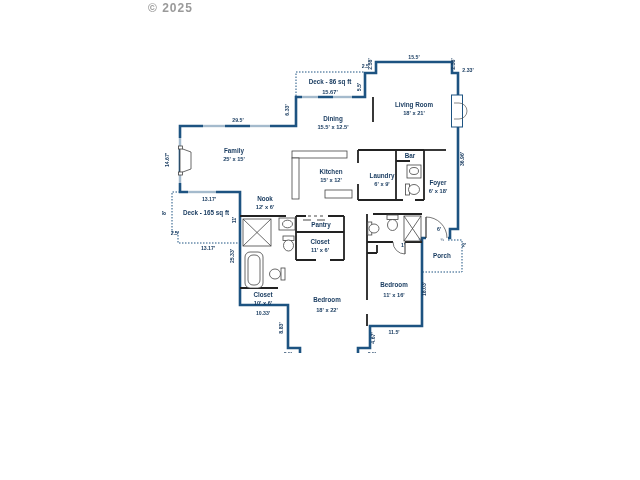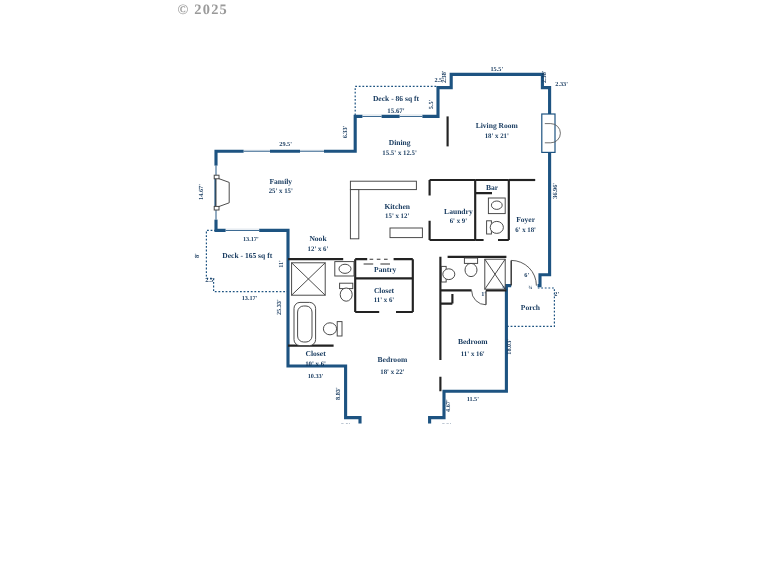--- a/index.html
+++ b/index.html
@@ -1,17 +1,17 @@
 <!DOCTYPE html>
 <html><head>
 <meta charset="utf-8">
 <style>
   html,body{margin:0;padding:0;}
   .canvas{position:relative;width:640px;height:353px;background:#ffffff;overflow:hidden;
-          font-family:Liberation Serif, serif;}
+          font-family:Liberation Sans, sans-serif;}
   .watermark{position:absolute;left:148px;top:1px;font-size:12px;font-weight:bold;
              color:#9a9a9a;letter-spacing:1px;}
   svg{position:absolute;left:0;top:0;}
   .room-name{font-size:6.3px;font-weight:bold;fill:#16395e;text-anchor:middle;}
   .room-size{font-size:5.7px;font-weight:bold;fill:#16395e;text-anchor:middle;}
   .dim{font-size:5.2px;font-weight:bold;fill:#16395e;text-anchor:middle;}
   .dim-sm{font-size:4.2px;font-weight:bold;fill:#16395e;text-anchor:middle;}
   .title-block{position:absolute;left:348px;top:388px;width:114px;background:#fff;
                border:1px solid #555;box-sizing:border-box;}
   .tb-row1{padding:3px 4px 2px 4px;font-size:6px;font-weight:bold;color:#111;

